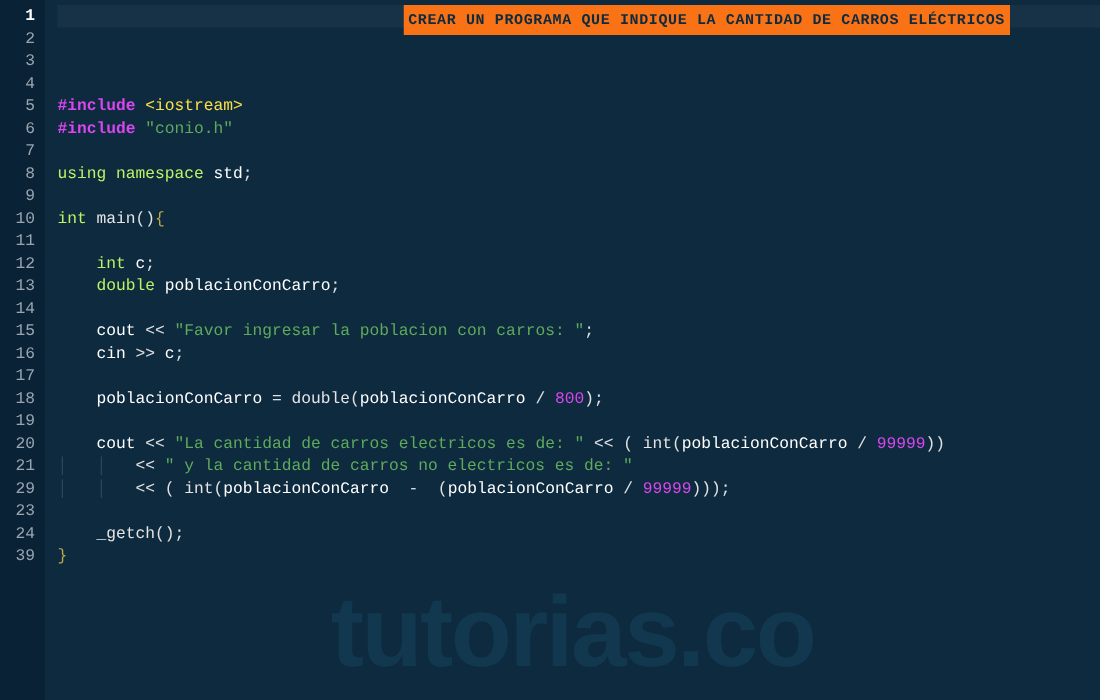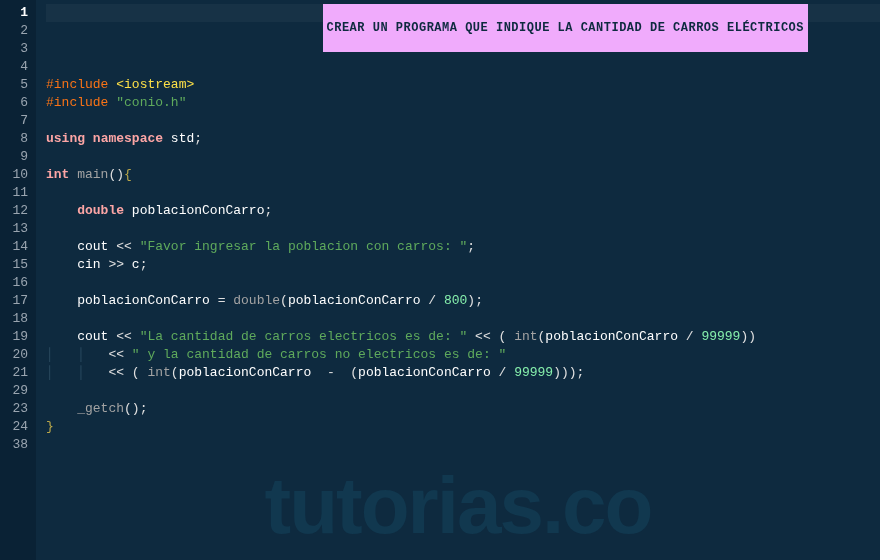--- a/index.html
+++ b/index.html
@@ -39,43 +39,43 @@
 }
 .line {
   height: 18px;
   line-height: 18px;
   white-space: pre;
   color: #e0e0e0;
 }
 .line.active {
   background: rgba(255,255,255,0.04);
 }
-.kw { color: #fca5a5; font-weight: bold; }
-.fn { color: #a3a3a3; }
+.kw { color: #bef264; font-weight: normal; }
+.fn { color: #e5e5e5; }
 .str { color: #5faa5c; }
 .inc { color: #fde047; }
-.num { color: #86efac; }
-.pp { color: #f97316; font-weight: normal; }
+.num { color: #d946ef; }
+.pp { color: #d946ef; font-weight: bold; }
 .ident { color: #ffffff; }
 .op { color: #e0e0e0; }
 .paren { color: #e0e0e0; }
 .brace { color: #bba84a; }
 .guide { color: #2a4a60; }
 .banner {
   position: absolute;
   top: 4px;
   right: 72px;
   text-align: right;
   font-size: 12px;
   line-height: 16px;
 }
 .banner span {
-  background: #f0abfc;
+  background: #f97316;
   color: #0e2a3f;
-  padding: 16px 4px;
+  padding: 4px 4px;
   display: inline-block;
   margin-bottom: 1px;
   font-weight: bold;
   letter-spacing: 0.5px;
 }
 .watermark {
   position: absolute;
   left: 50%;
   top: 460px;
   transform: translateX(-50%);
@@ -109,21 +109,21 @@
     <div class="ln">15</div>
     <div class="ln">16</div>
     <div class="ln">17</div>
     <div class="ln">18</div>
     <div class="ln">19</div>
     <div class="ln">20</div>
     <div class="ln">21</div>
     <div class="ln">29</div>
     <div class="ln">23</div>
     <div class="ln">24</div>
-    <div class="ln">38</div>
+    <div class="ln">39</div>
   </div>
 
   <div class="code">
     <div class="banner">
       <span>CREAR UN PROGRAMA QUE INDIQUE LA CANTIDAD DE CARROS ELÉCTRICOS</span><br>
     </div>
 
     <div class="line active"></div>
     <div class="line"></div>
     <div class="line"></div>
@@ -132,20 +132,21 @@
     <div class="line"><span class="pp">#include</span> <span class="inc">&lt;iostream&gt;</span></div>
     <div class="line"><span class="pp">#include</span> <span class="str">"conio.h"</span></div>
     <div class="line"></div>
 
     <div class="line"><span class="kw">using</span> <span class="kw">namespace</span> <span class="ident">std</span><span class="op">;</span></div>
     <div class="line"></div>
 
     <div class="line"><span class="kw">int</span> <span class="fn">main</span><span class="paren">(</span><span class="paren">)</span><span class="brace">{</span></div>
     <div class="line"></div>
 
+    <div class="line"><span class="guide">    </span><span class="kw">int</span> <span class="ident">c</span><span class="op">;</span></div>
     <div class="line"><span class="guide">    </span><span class="kw">double</span> <span class="ident">poblacionConCarro</span><span class="op">;</span></div>
     <div class="line"></div>
 
     <div class="line"><span class="guide">    </span><span class="ident">cout</span><span class="op"> &lt;&lt; </span><span class="str">"Favor ingresar la poblacion con carros: "</span><span class="op">;</span></div>
     <div class="line"><span class="guide">    </span><span class="ident">cin</span><span class="op"> &gt;&gt; </span><span class="ident">c</span><span class="op">;</span></div>
     <div class="line"></div>
 
     <div class="line"><span class="guide">    </span><span class="ident">poblacionConCarro</span><span class="op"> = </span><span class="fn">double</span><span class="paren">(</span><span class="ident">poblacionConCarro</span><span class="op"> / </span><span class="num">800</span><span class="paren">)</span><span class="op">;</span></div>
     <div class="line"></div>
 

